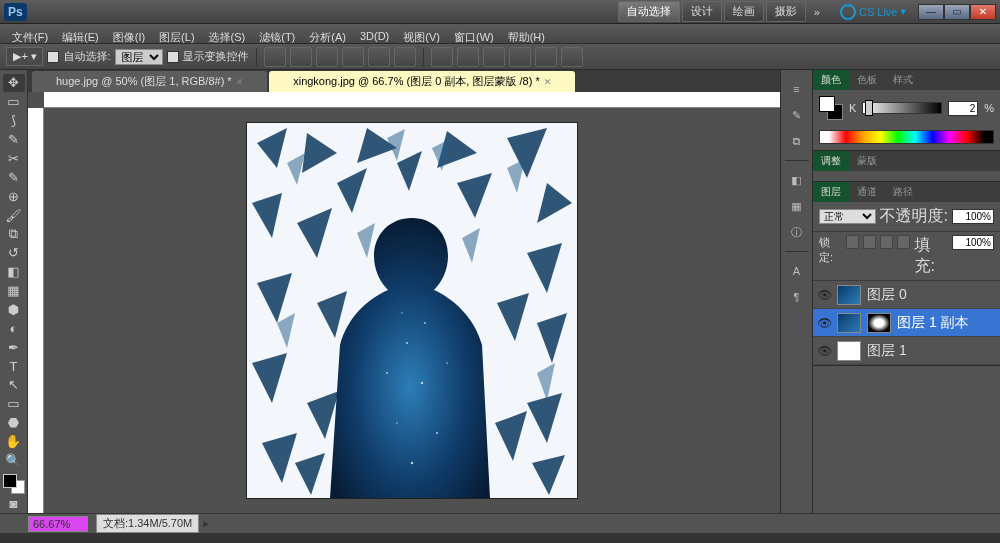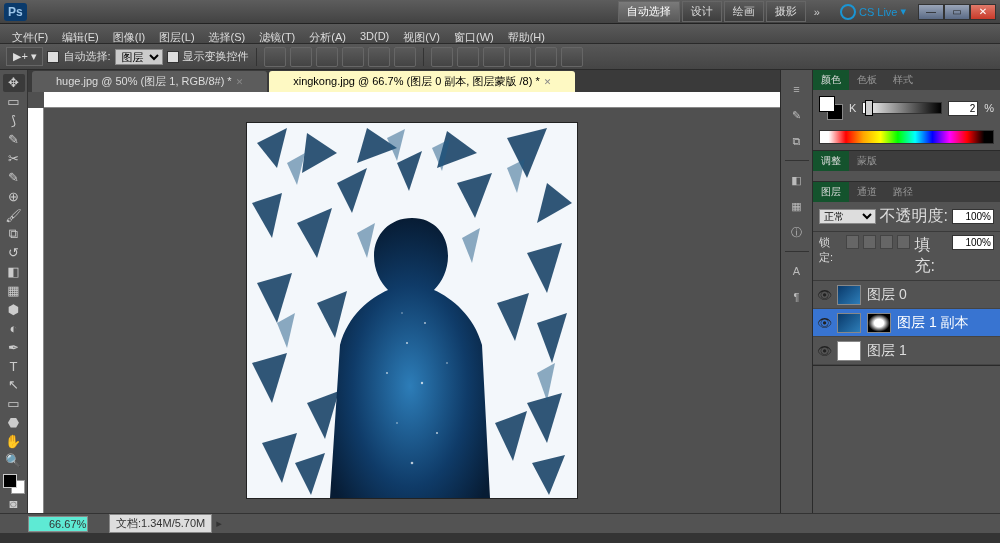--- a/index.html
+++ b/index.html
@@ -65,22 +65,22 @@
 .lock-row .lk{width:14px;height:14px;background:#666;border:1px solid #444}
 .layerlist{max-height:180px;overflow-y:auto}
 .layer{display:flex;align-items:center;height:28px;border-bottom:1px solid #444;padding:0 4px;gap:6px}
 .layer.sel{background:#3874d1;color:#fff}
 .layer .eye{width:14px;height:14px;color:#222;font-size:12px;text-align:center}
 .layer .thumb{width:24px;height:20px;background:#fff;border:1px solid #888;background-size:cover}
 .layer .mask{width:24px;height:20px;background:#222;border:1px solid #888}
 .layer .name{font-size:14px;color:#ddd}
 .layer.sel .name{color:#fff}
 .statusbar{height:20px;background:#535353;border-top:1px solid #333;display:flex;align-items:center;color:#333;font-size:10px}
-.statusbar .zoom-field{width:60px;background:#5eead4;border:1px solid #888;padding:1px 20px;margin-left:28px}
-.statusbar .info{background:#ddd;border:1px solid #888;padding:1px 6px;margin-left:21px}
+.statusbar .zoom-field{width:60px;background:#d946ef;border:1px solid #888;padding:1px 4px;margin-left:28px}
+.statusbar .info{background:#ddd;border:1px solid #888;padding:1px 6px;margin-left:8px}
 .iconstrip{width:32px;background:#535353;border-left:1px solid #2a2a2a;display:flex;flex-direction:column;align-items:center;padding-top:8px;gap:4px}
 .iconstrip .ic{width:24px;height:22px;display:flex;align-items:center;justify-content:center;color:#bbb}
 .iconstrip .sep{width:24px;height:1px;background:#333;margin:4px 0}
 </style>
 </head>
 <body>
 
 <div class="titlebar">
   <span class="ps">Ps</span>
   <div class="right">

